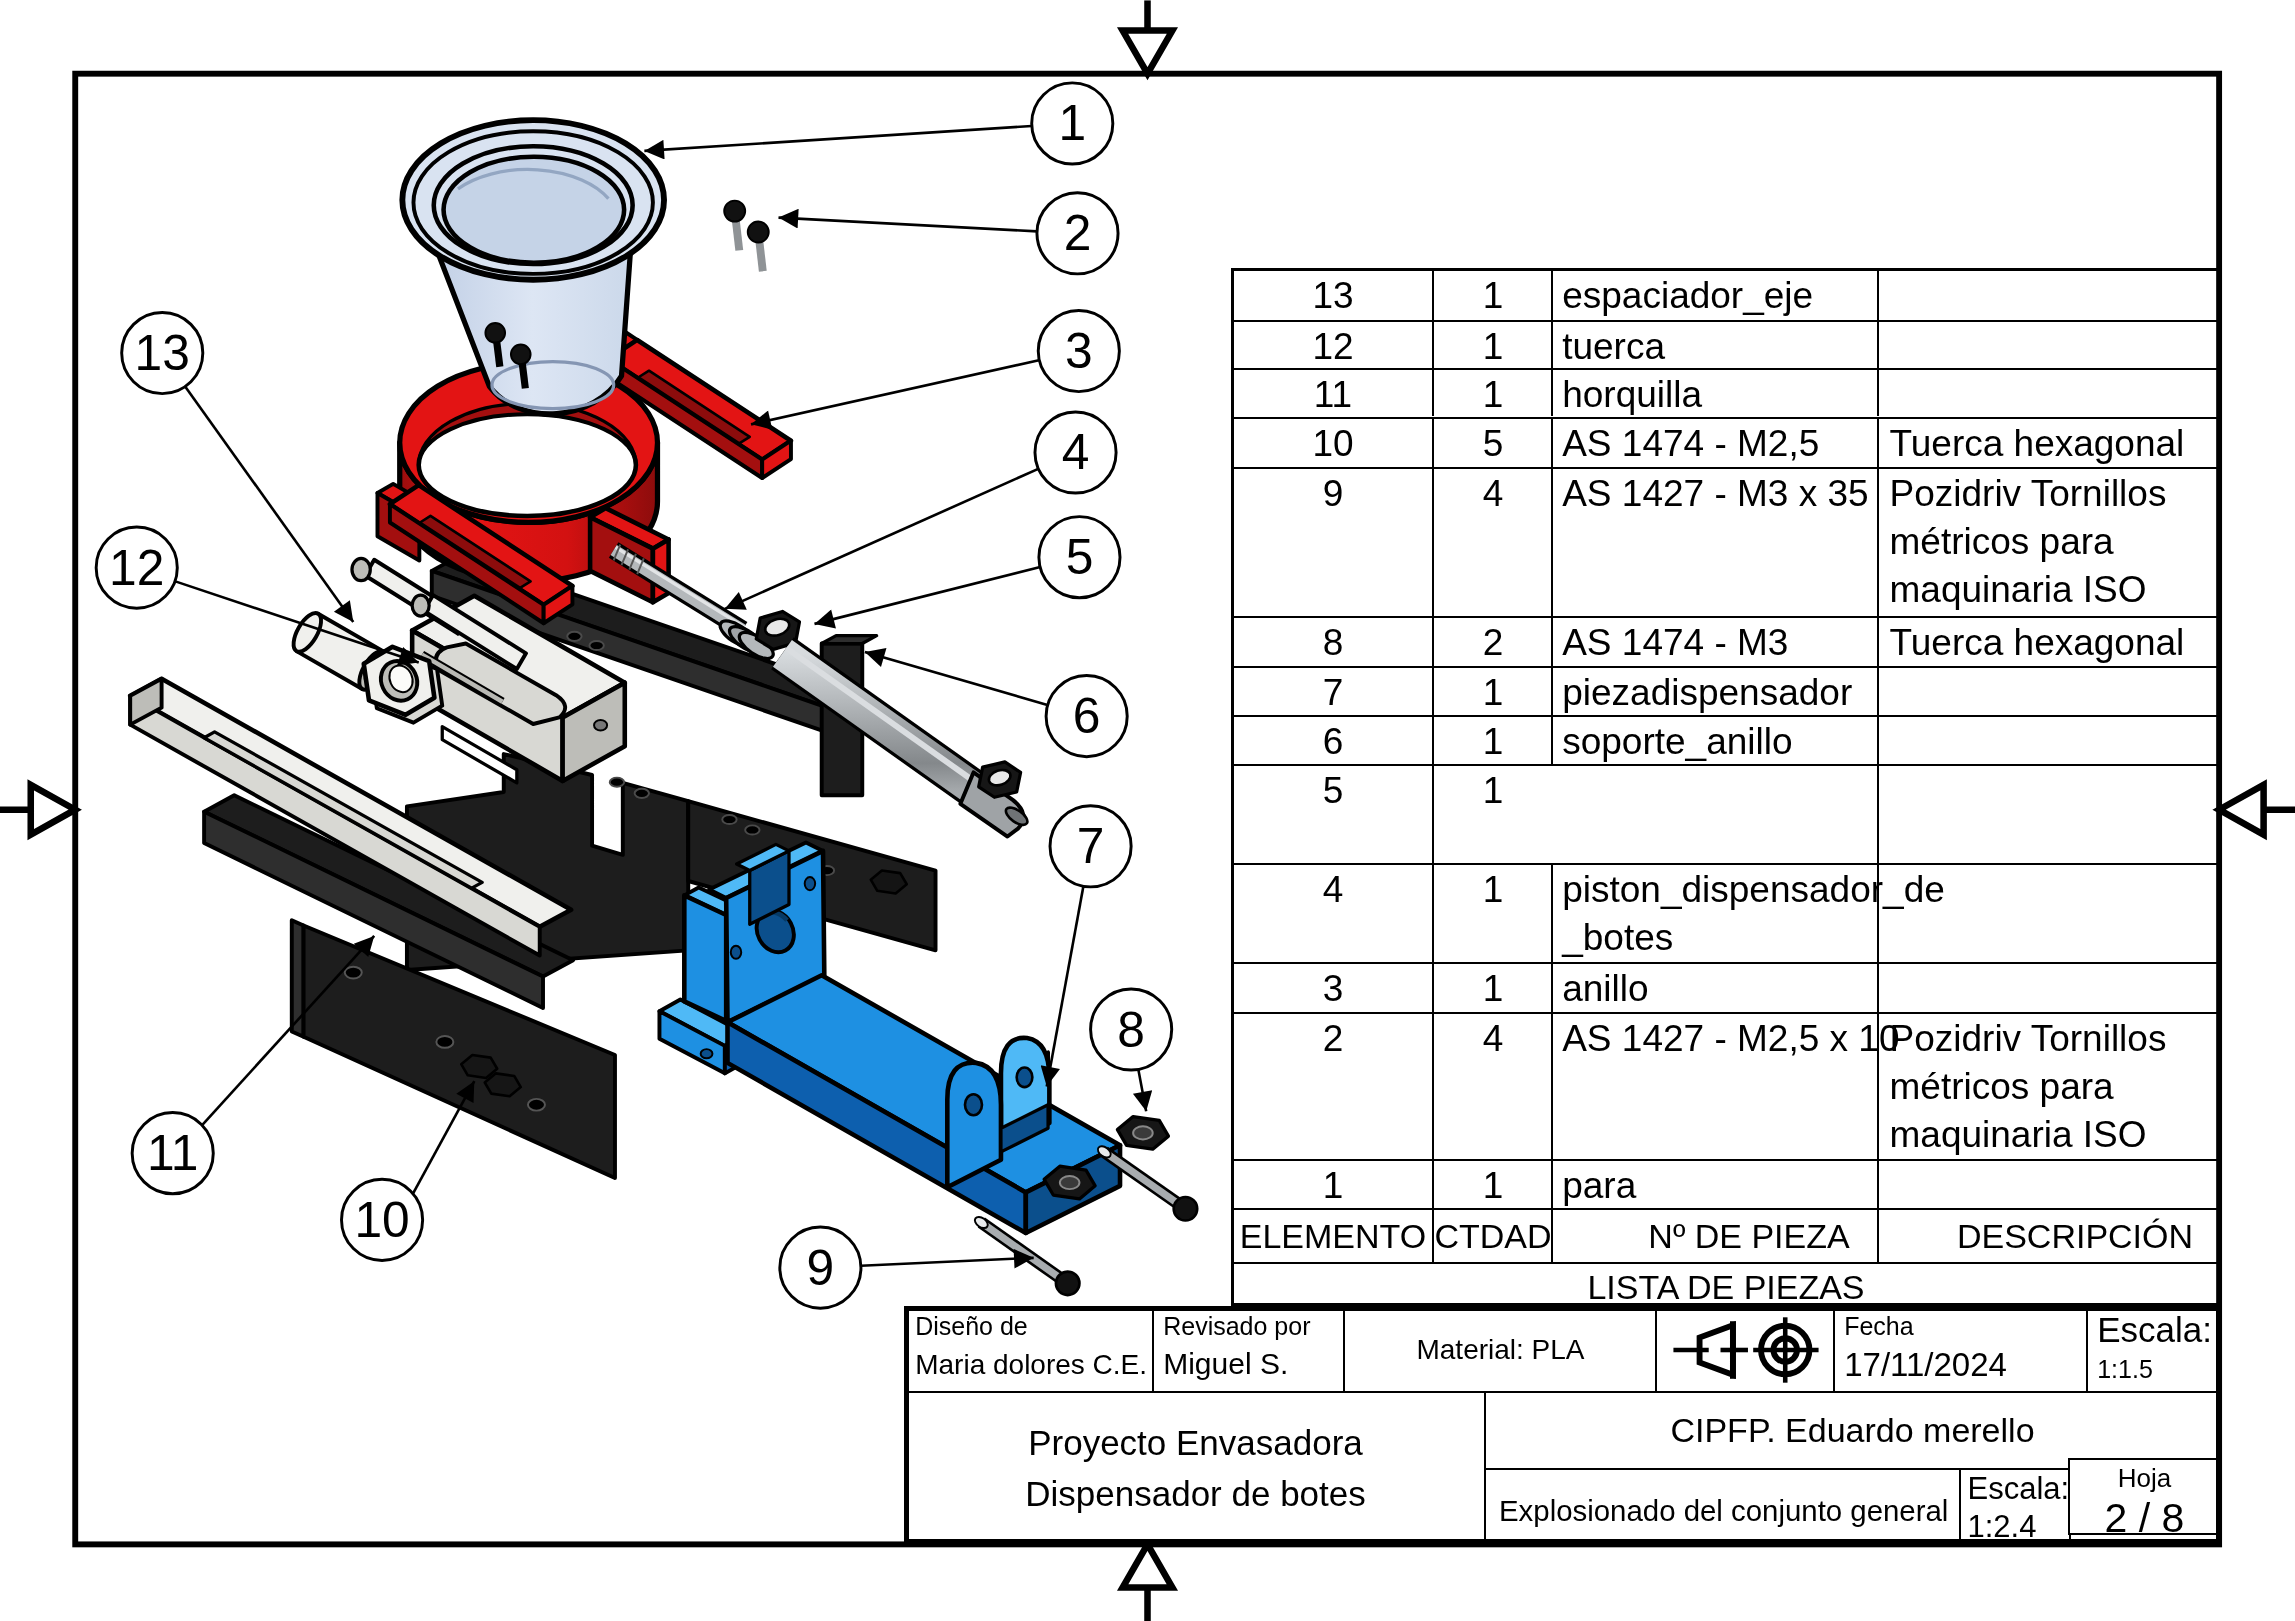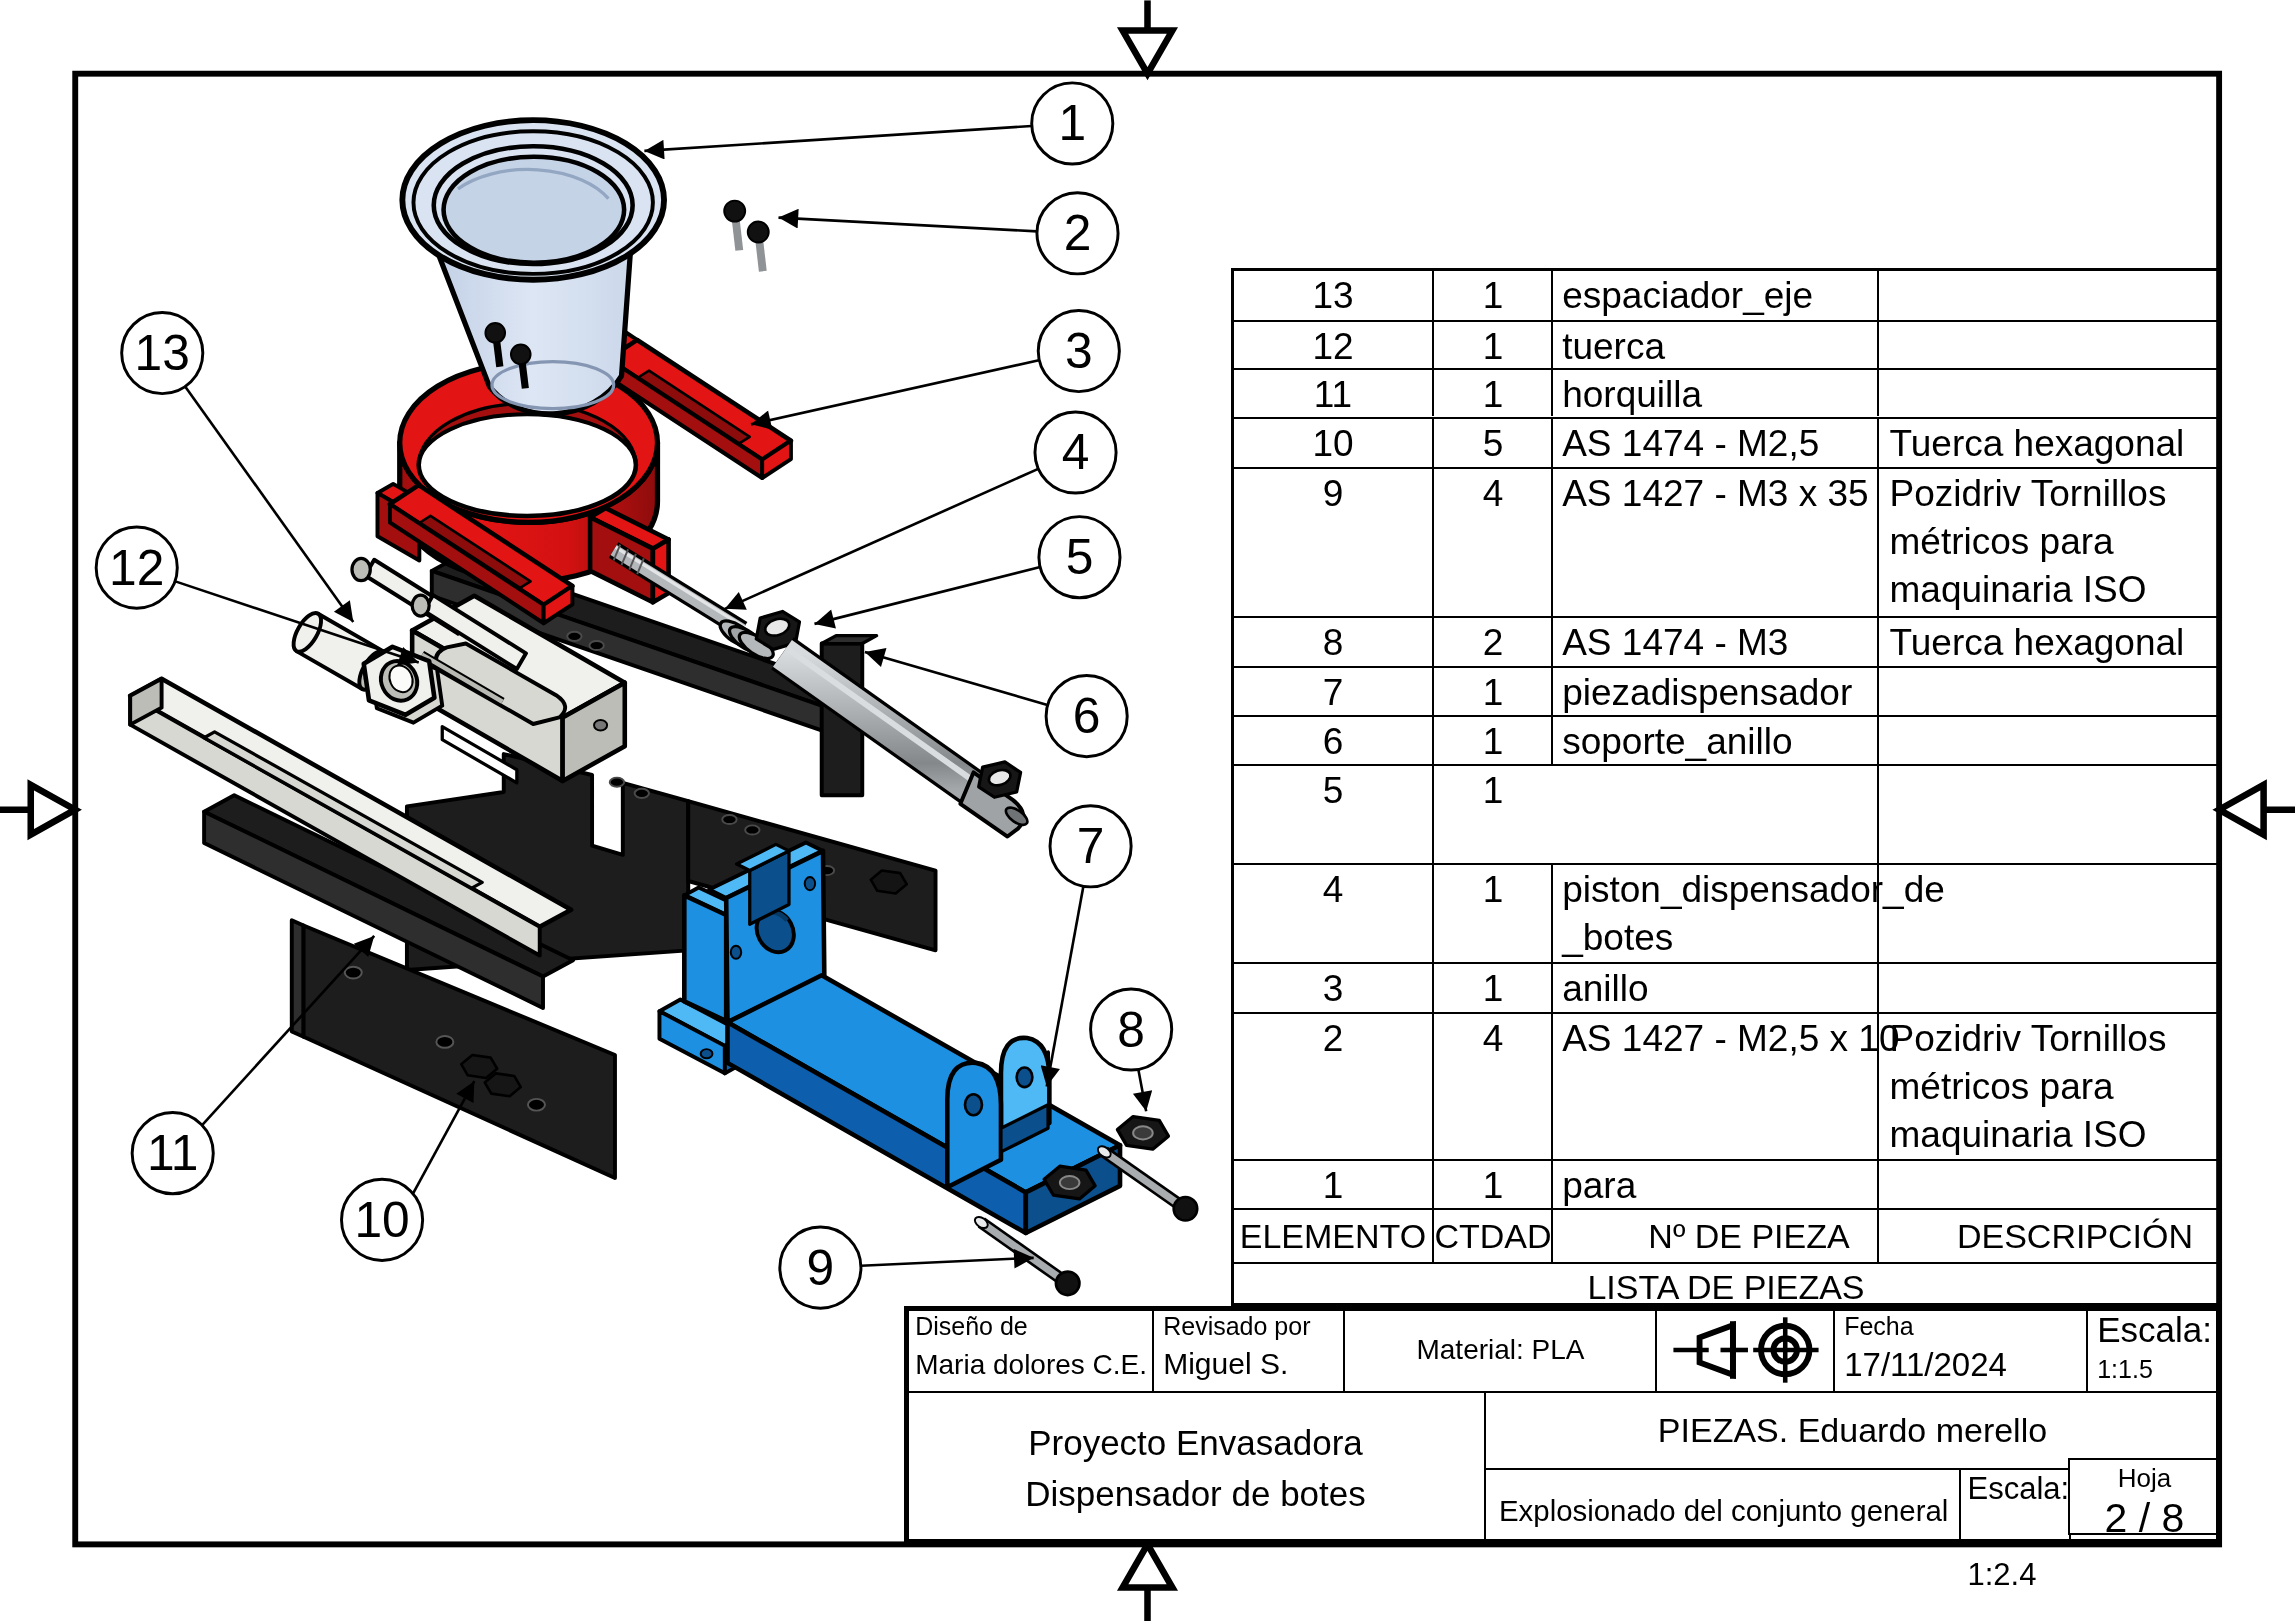--- a/index.html
+++ b/index.html
@@ -488,28 +488,28 @@
     <div class="val nw" style="font-size:25px;padding-top:5.2px;">1:1.5</div>
   </div>
 
   <div class="cell center" style="left:0;top:85px;width:583px;height:153px;">
     <div style="font-size:35px;line-height:51px;">
       <div class="nw">Proyecto Envasadora</div>
       <div class="nw">Dispensador de botes</div>
     </div>
   </div>
   <div class="cell center" style="left:580px;top:85px;width:737px;height:79px;font-size:34px;">
-    <span class="nw">PIEZAS. Eduardo merello</span>
+    <span class="nw">CIPFP. Eduardo merello</span>
   </div>
   <div class="cell" style="left:580px;top:162px;width:477px;height:77px;">
     <div class="nw" style="font-size:29.4px;padding:23.6px 0 0 13px;">Explosionado del conjunto general</div>
   </div>
   <div class="cell" style="left:1055px;top:162px;width:112px;height:77px;">
     <div class="val nw" style="font-size:31px;padding-top:1.3px;padding-left:6.5px;">Escala:</div>
-    <div class="val nw" style="font-size:31px;padding-top:2.6px;padding-left:6.5px;margin-top:48px;">1:2.4</div>
+    <div class="val nw" style="font-size:31px;padding-top:2.6px;padding-left:6.5px;">1:2.4</div>
   </div>
   <div class="cell" style="left:1164px;top:152px;width:153px;height:77px;text-align:center;">
     <div style="font-size:26px;padding-top:2.6px;">Hoja</div>
     <div style="font-size:41px;padding-top:1.3px;">2 / 8</div>
   </div>
   <div style="position:absolute;left:0;top:0;width:1317px;height:238px;border:5.2px solid #000;pointer-events:none;"></div>
 </div>
 
 </div>
 

